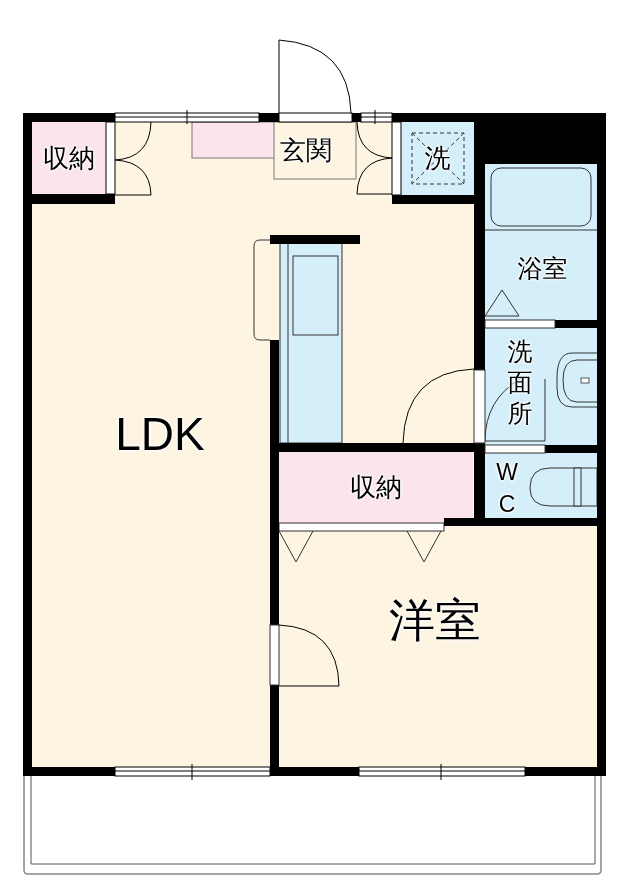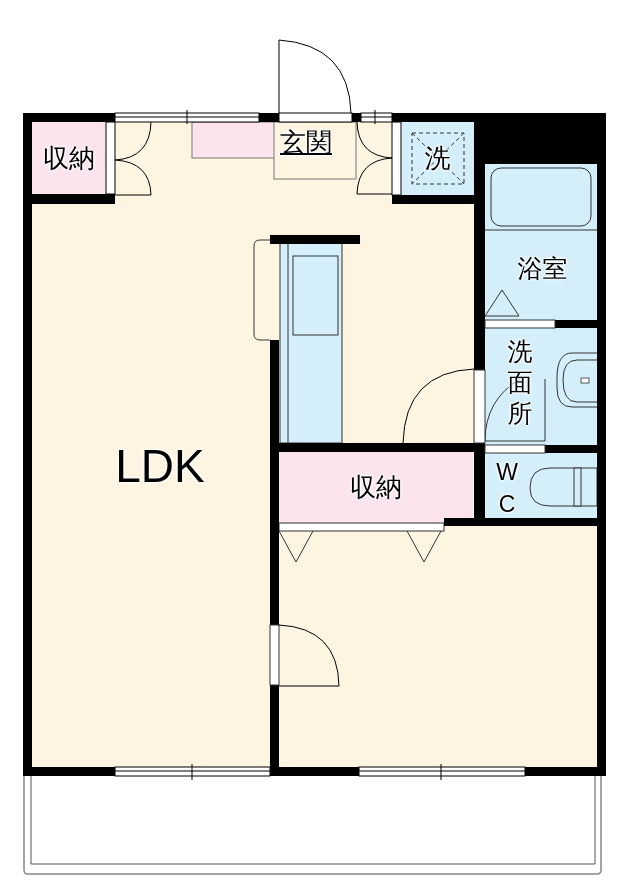--- a/index.html
+++ b/index.html
@@ -1,21 +1,21 @@
 <!DOCTYPE html>
 <html><head>
 <meta charset="utf-8">
 <style>
   html, body { margin: 0; padding: 0; background: #ffffff; }
   body { width: 631px; height: 896px; position: relative; overflow: hidden;
          font-family: "DejaVu Sans", sans-serif; }
   svg { position: absolute; left: 0; top: 0; }
   .lbl { position: absolute; color: #000; text-align: center; line-height: 1;
          text-shadow: 0 0 3px #fff, 0 0 3px #fff, 0 0 3px #fff, 0 0 2px #fff; }
-  .lbl-big { font-size: 46px; line-height: 52px; font-family: "Liberation Sans", "DejaVu Sans", sans-serif; margin-top: 32px; }
+  .lbl-big { font-size: 46px; line-height: 52px; font-family: "Liberation Sans", "DejaVu Sans", sans-serif; }
   .lbl-mid { font-size: 26px; }
   .lbl-small { font-size: 25px; }
   .lbl-vert { font-size: 25px; line-height: 31px; }
   .lbl-wc { font-size: 23px; line-height: 32px; font-family: "Liberation Sans", sans-serif; }
 </style>
 </head>
 <body>
 
 <svg width="631" height="896" viewBox="0 0 631 896" xmlns="http://www.w3.org/2000/svg">
 
@@ -118,21 +118,21 @@
     <path d="M392 158 Q358 156 357 122"></path>
     <path d="M392 158 Q358 160 357 194"></path>
     <line x1="357" y1="194" x2="392" y2="194"></line>
     <path d="M474 369 Q405 372 403 443"></path>
     <path d="M279 625 Q338 628 339 686"></path>
     <line x1="279" y1="686" x2="339" y2="686"></line>
   </g>
 </svg>
 
 <div class="lbl lbl-mid" style="left:32px; top:145px; width:74px;">収納</div>
-<div class="lbl lbl-mid" style="left:274px; top:129px; width:64px;text-decoration:underline;">玄関</div>
+<div class="lbl lbl-mid" style="left:274px; top:137px; width:64px;">玄関</div>
 <div class="lbl lbl-mid" style="left:401px; top:145px; width:73px;">洗</div>
 <div class="lbl lbl-small" style="left:490px; top:256px; width:105px;">浴室</div>
 
 <div class="lbl lbl-vert" style="left:500px; top:336px; width:40px;">
   <div>洗</div>
   <div>面</div>
   <div>所</div>
 </div>
 
 <div class="lbl lbl-wc" style="left:492px; top:456px; width:30px;">
@@ -140,13 +140,14 @@
   <div>C</div>
 </div>
 
 <div class="lbl lbl-mid" style="left:279px; top:474px; width:194px;">収納</div>
 
 <div class="lbl lbl-big" style="left:60px; top:408px; width:200px;">
   <div>LDK</div>
 </div>
 
 <div class="lbl lbl-big" style="left:335px; top:594px; width:200px;">
+  <div>洋室</div>
 </div>
 
 </body></html>

